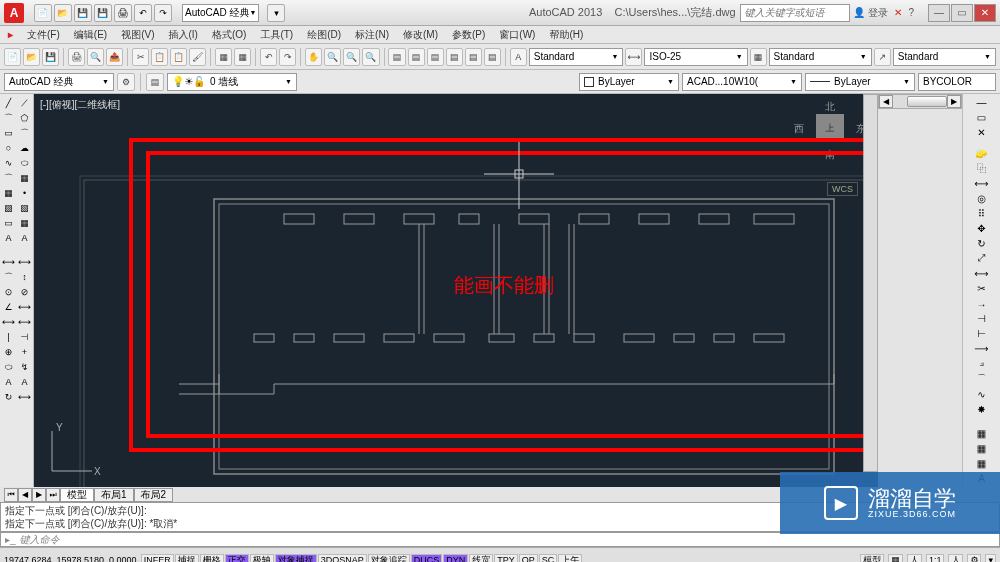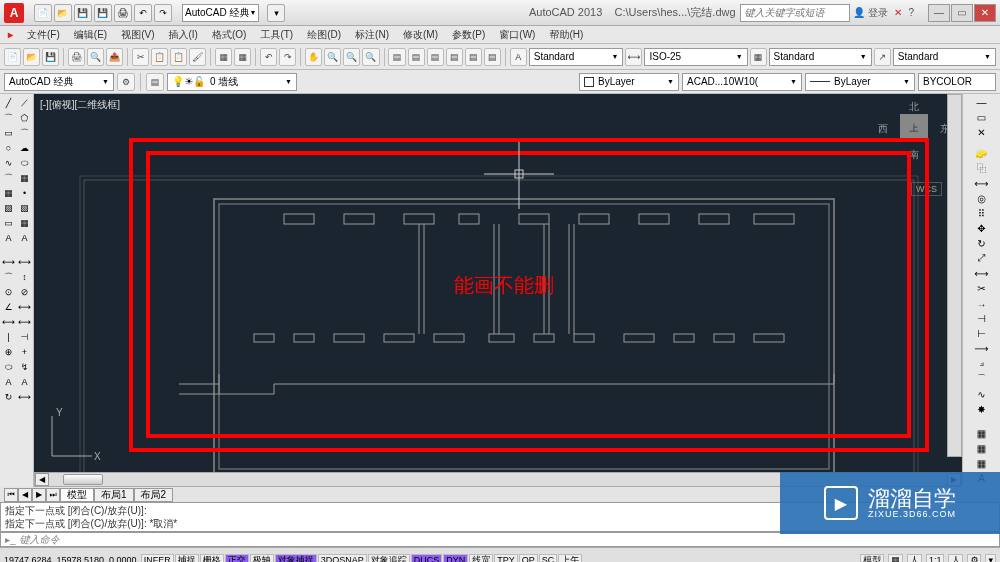--- a/index.html
+++ b/index.html
@@ -35,21 +35,21 @@
     
     .layer-row { height: 24px; background: #e8e8e8; display: flex; align-items: center; padding: 0 4px; gap: 3px; border-bottom: 1px solid #bbb; }
     .layer-combo { height: 18px; border: 1px solid #999; background: #fff; font-size: 10px; display: flex; align-items: center; padding: 0 4px; }
 
     
     .main-area { display: flex; height: calc(562px - 26px - 18px - 26px - 24px - 15px - 30px - 15px - 15px); }
     .left-tools { width: 34px; background: #e8e8e8; border-right: 1px solid #bbb; display: flex; flex-direction: column; align-items: center; padding: 2px 0; gap: 1px; }
     .left-tools .tool { width: 14px; height: 14px; display: flex; align-items: center; justify-content: center; font-size: 9px; }
     .left-tools .row2 { display: flex; gap: 2px; }
 
-    .viewport-wrap { flex: 1; position: relative; display: flex; flex-direction: column; }
+    .viewport-wrap { flex: 1; position: relative; display: flex; flex-direction: row; }
     .viewport { flex: 1; background: #1a2530; position: relative; overflow: hidden; }
     .view-label { position: absolute; top: 4px; left: 6px; color: #ddd; font-size: 10px; }
     .nav-cube { position: absolute; top: 6px; right: 18px; width: 60px; height: 74px; color: #999; font-size: 10px; text-align: center; }
     .nav-cube .cube { width: 28px; height: 28px; background: #888; margin: 14px auto 2px; display: flex; align-items: center; justify-content: center; color: #333; font-size: 9px; }
     .nav-cube .dir { position: absolute; }
     .wcs-badge { position: absolute; top: 88px; right: 20px; color: #9a8; font-size: 9px; border: 1px solid #555; padding: 1px 4px; }
 
     
     .red-rect { position: absolute; border: 4px solid #f00; }
     .red-text { position: absolute; color: #f00; font-size: 20px; font-weight: normal; }

